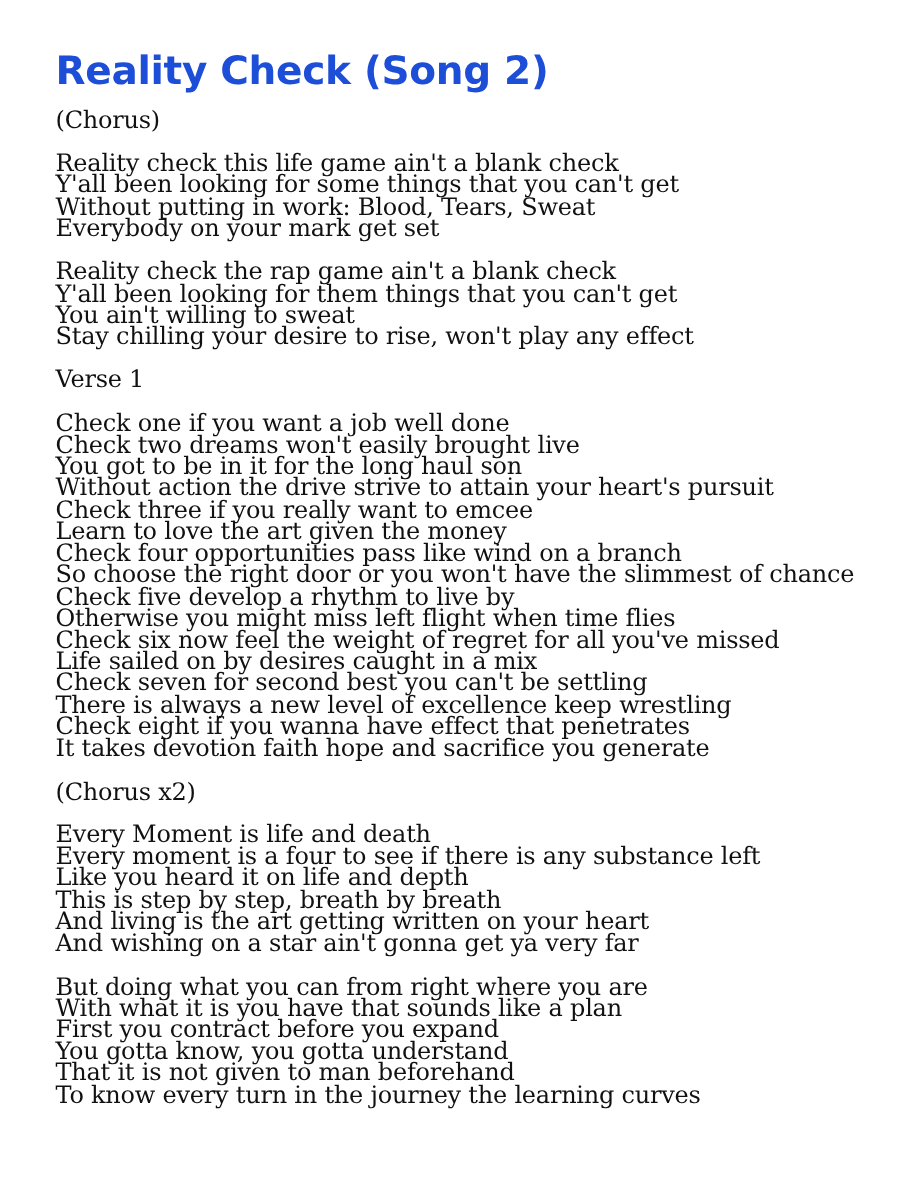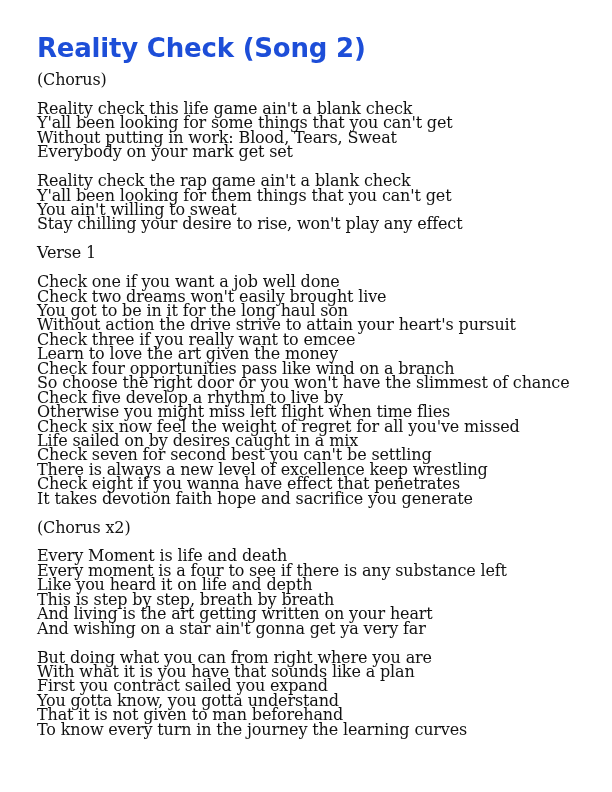--- a/index.html
+++ b/index.html
@@ -59,18 +59,18 @@
       <div class="blank"></div>
       <div class="line">Every Moment is life and death</div>
       <div class="line">Every moment is a four to see if there is any substance left</div>
       <div class="line">Like you heard it on life and depth</div>
       <div class="line">This is step by step, breath by breath</div>
       <div class="line">And living is the art getting written on your heart</div>
       <div class="line">And wishing on a star ain't gonna get ya very far</div>
       <div class="blank"></div>
       <div class="line">But doing what you can from right where you are</div>
       <div class="line">With what it is you have that sounds like a plan</div>
-      <div class="line">First you contract sailed you expand</div>
+      <div class="line">First you contract before you expand</div>
       <div class="line">You gotta know, you gotta understand</div>
       <div class="line">That it is not given to man beforehand</div>
       <div class="line">To know every turn in the journey the learning curves</div>
     </div>
 </div>
 
 </body></html>

